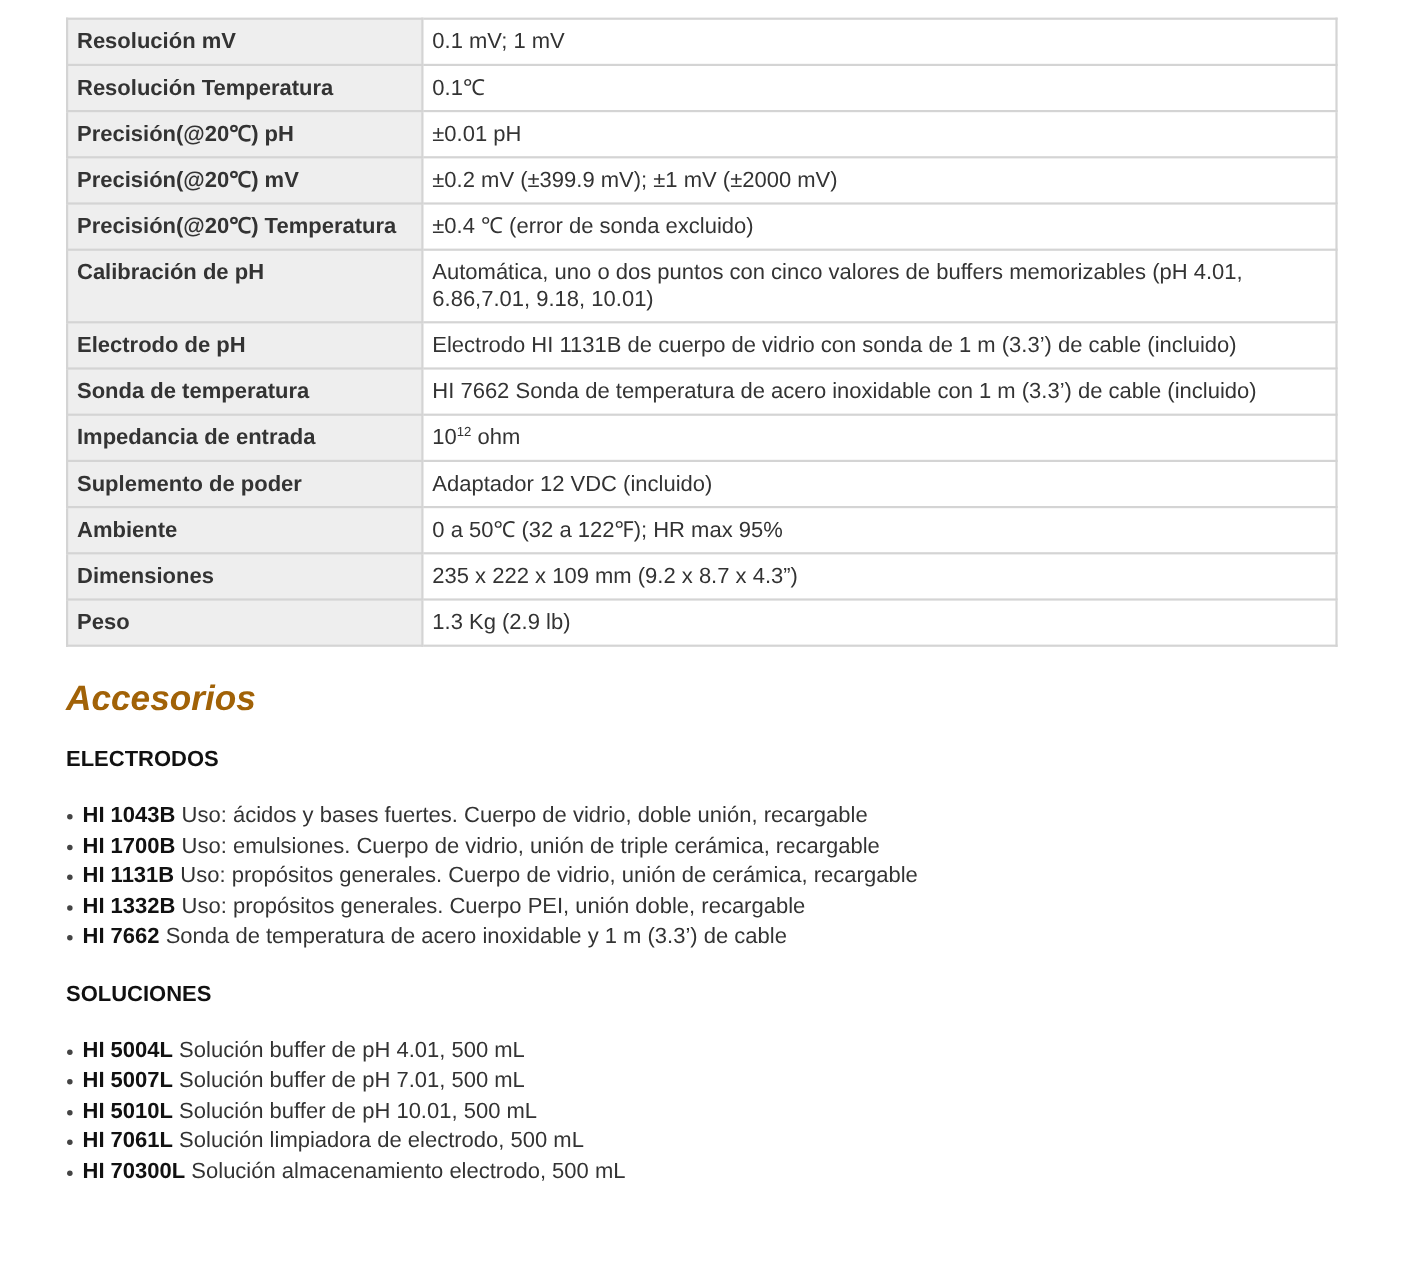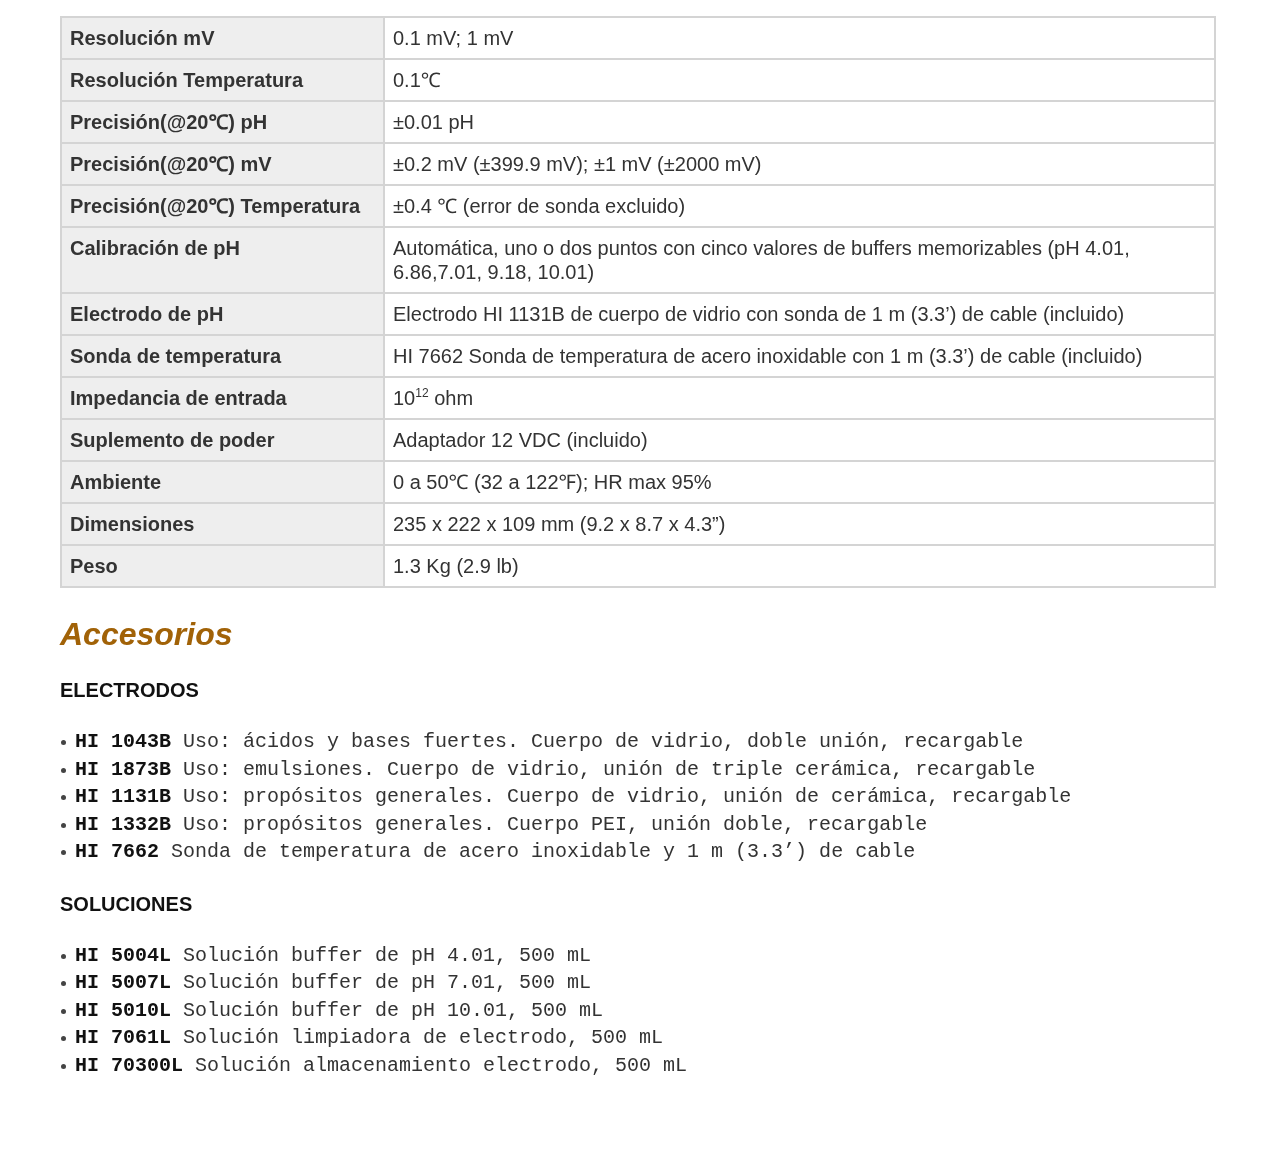--- a/index.html
+++ b/index.html
@@ -44,21 +44,20 @@
       line-height: 24px;
       font-weight: bold;
       color: #111111;
     }
     ul.acc-list {
       list-style: none;
       margin: 26px 0 0 0;
       padding: 0;
       font-size: 20px;
       line-height: 27.5px;
-      font-family: Liberation Mono, monospace;
     }
     ul.acc-list li { position: relative; padding-left: 15px; color: #333333; }
     ul.acc-list li .bullet {
       position: absolute; left: 1px; top: 12px;
       width: 5px; height: 5px; border-radius: 50%;
       background: #444444;
     }
     ul.acc-list li .code { font-weight: bold; color: #111111; }
     h3.group-title.second { margin-top: 26px; }
   </style>
@@ -121,21 +120,21 @@
         <td class="value">1.3 Kg (2.9 lb)</td>
       </tr>
     </tbody>
   </table>
 
   <h2 class="section-title" style="color: #a16207; font-style: italic;">Accesorios</h2>
 
   <h3 class="group-title">ELECTRODOS</h3>
   <ul class="acc-list">
     <li><span class="bullet"></span><span class="code">HI 1043B</span><span> Uso: ácidos y bases fuertes. Cuerpo de vidrio, doble unión, recargable</span></li>
-    <li><span class="bullet"></span><span class="code">HI 1873B</span><span> Uso: emulsiones. Cuerpo de vidrio, unión de triple cerámica, recargable</span></li>
+    <li><span class="bullet"></span><span class="code">HI 1700B</span><span> Uso: emulsiones. Cuerpo de vidrio, unión de triple cerámica, recargable</span></li>
     <li><span class="bullet"></span><span class="code">HI 1131B</span><span> Uso: propósitos generales. Cuerpo de vidrio, unión de cerámica, recargable</span></li>
     <li><span class="bullet"></span><span class="code">HI 1332B</span><span> Uso: propósitos generales. Cuerpo PEI, unión doble, recargable</span></li>
     <li><span class="bullet"></span><span class="code">HI 7662</span><span> Sonda de temperatura de acero inoxidable y 1 m (3.3’) de cable</span></li>
   </ul>
 
   <h3 class="group-title second">SOLUCIONES</h3>
   <ul class="acc-list">
     <li><span class="bullet"></span><span class="code">HI 5004L</span><span> Solución buffer de pH 4.01, 500 mL</span></li>
     <li><span class="bullet"></span><span class="code">HI 5007L</span><span> Solución buffer de pH 7.01, 500 mL</span></li>
     <li><span class="bullet"></span><span class="code">HI 5010L</span><span> Solución buffer de pH 10.01, 500 mL</span></li>

